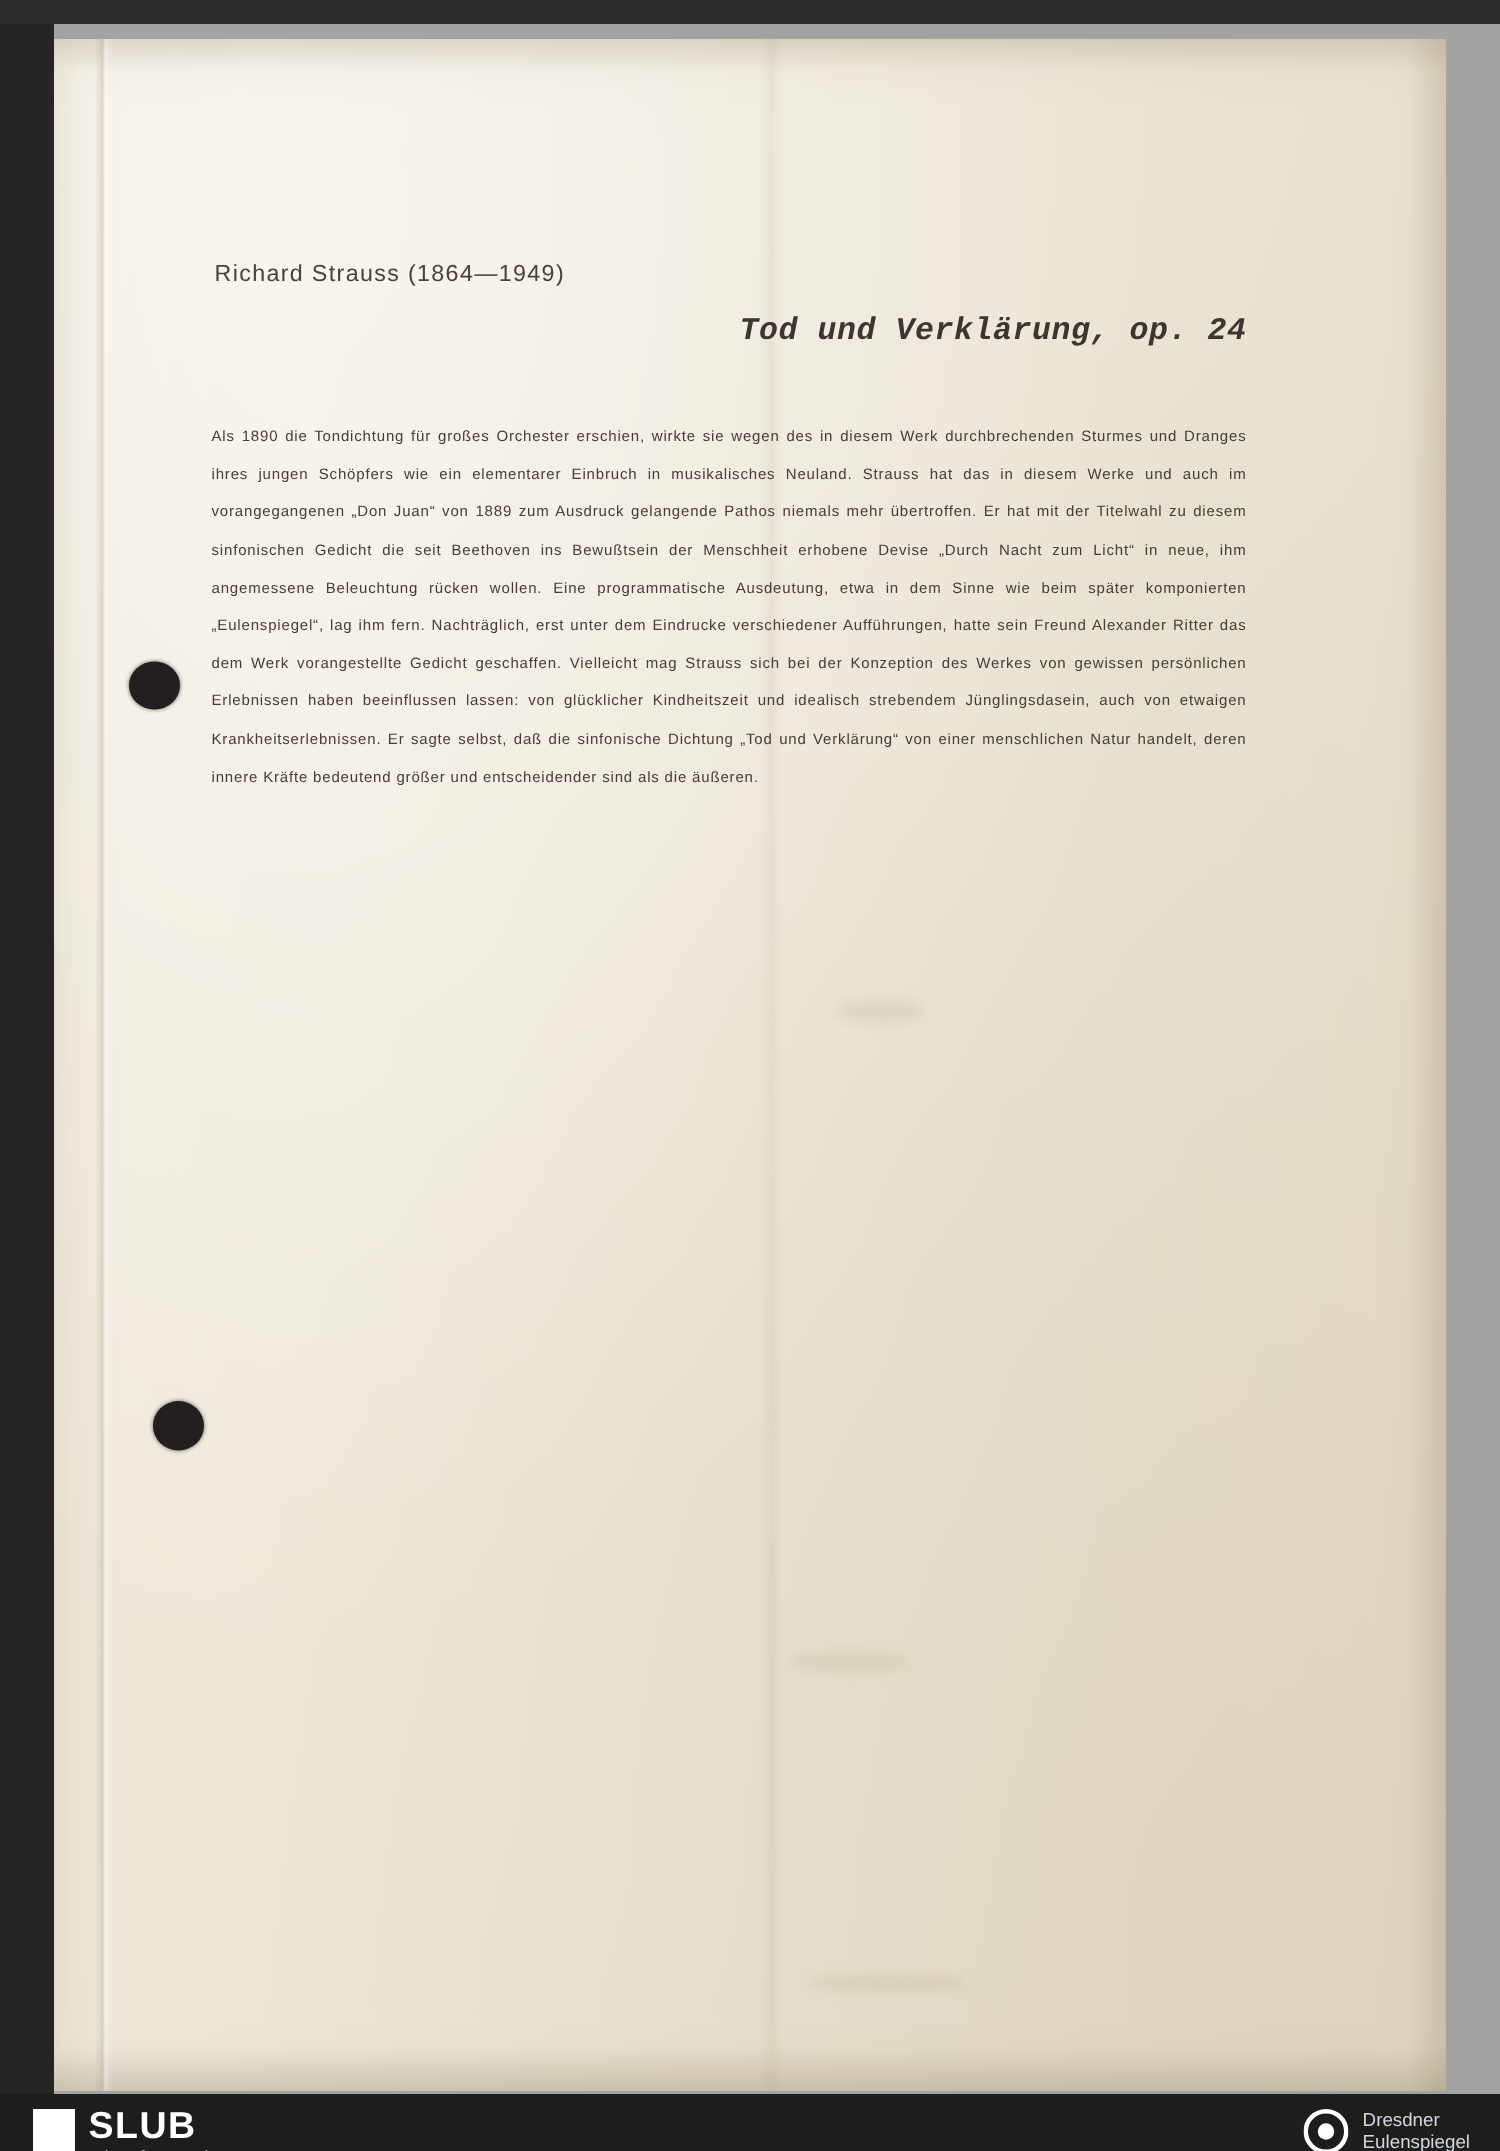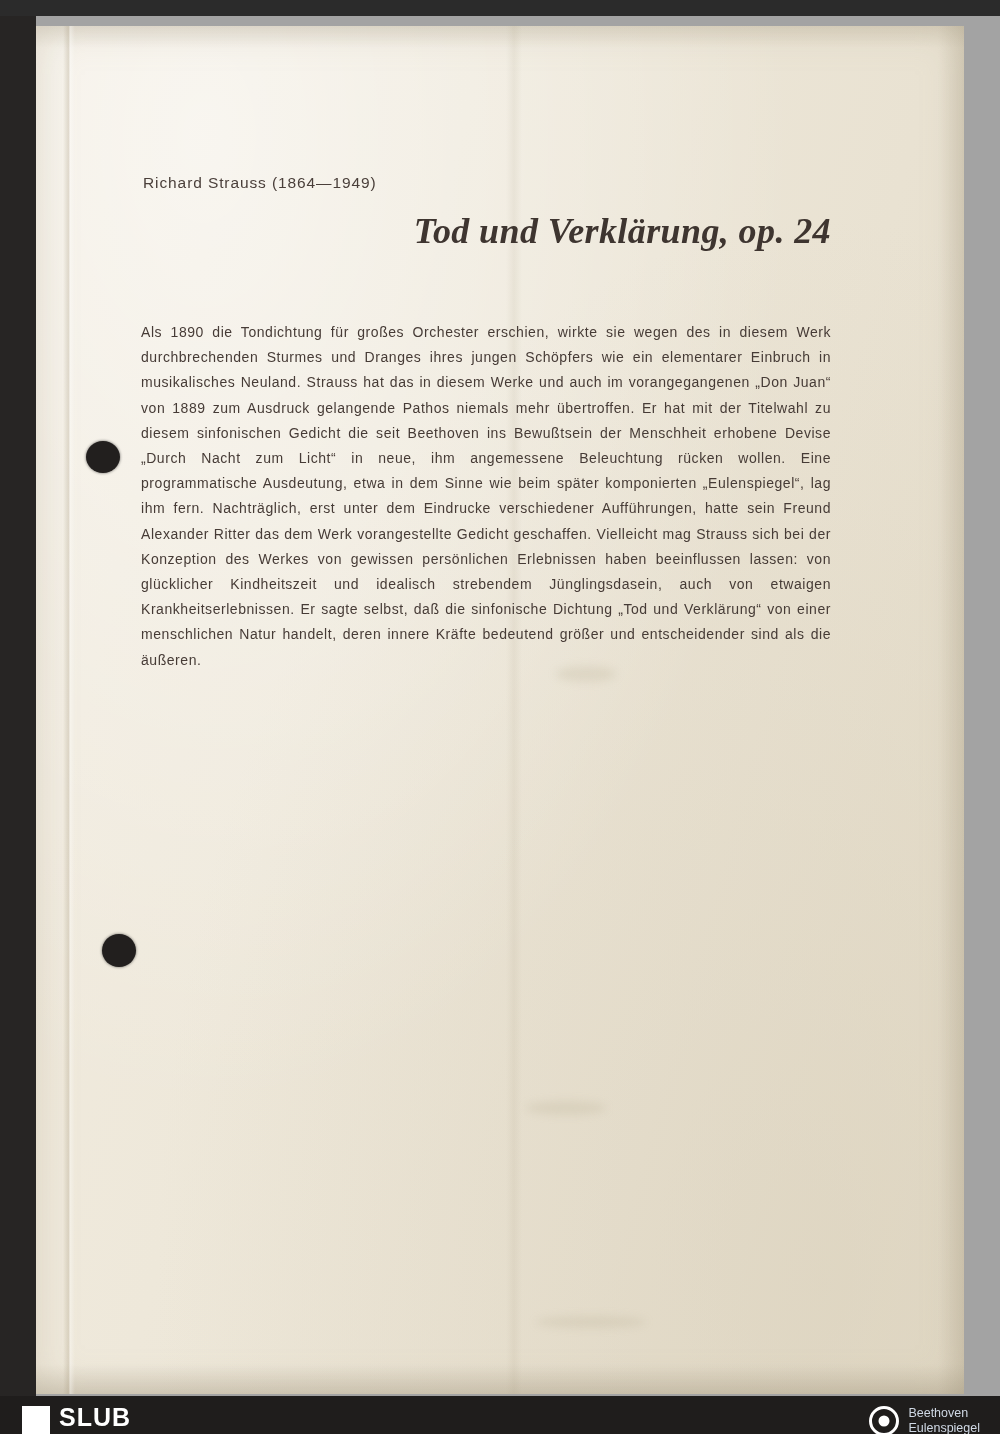--- a/index.html
+++ b/index.html
@@ -102,31 +102,31 @@
   }
   #composer-line {
     font-family: "Liberation Sans", sans-serif;
     font-size: 15.5px;
     letter-spacing: 0.9px;
     color: #4a3f3a;
     margin: 0 0 18px 2px;
   }
   #work-title {
     text-align: right;
-    font-family: Liberation Serif, serif;
+    font-family: Liberation Mono, monospace;
     font-style: italic;
     font-weight: bold;
-    font-size: 36px;
+    font-size: 21px;
     letter-spacing: 0.4px;
     color: #3e3530;
-    margin: 0 0 68px 0;
+    margin: 0 0 46px 0;
   }
   #body-text {
     font-family: "Liberation Sans", sans-serif;
-    font-size: 14px;
+    font-size: 10px;
     line-height: 25.2px;
     letter-spacing: 0.55px;
     color: #463b36;
     text-align: justify;
     text-justify: inter-word;
     margin: 0;
   }
   
   .blotch {
     position: absolute;
@@ -233,20 +233,20 @@
         <div id="slub-tagline">Wir äußeren Wissen.</div>
       </div>
     </div>
 
     <div id="dp-logo">
       <svg id="dp-mark" viewBox="0 0 30 30">
         <circle cx="15" cy="15" r="13.5" fill="none" stroke="#ffffff" stroke-width="3"></circle>
         <circle cx="15" cy="15" r="5.5" fill="#ffffff"></circle>
       </svg>
       <div id="dp-text">
-        <div>Beethoven</div>
+        <div>Dresdner</div>
         <div>Eulenspiegel</div>
       </div>
     </div>
 
   </div>
 
 </div>
 
 </body></html>

